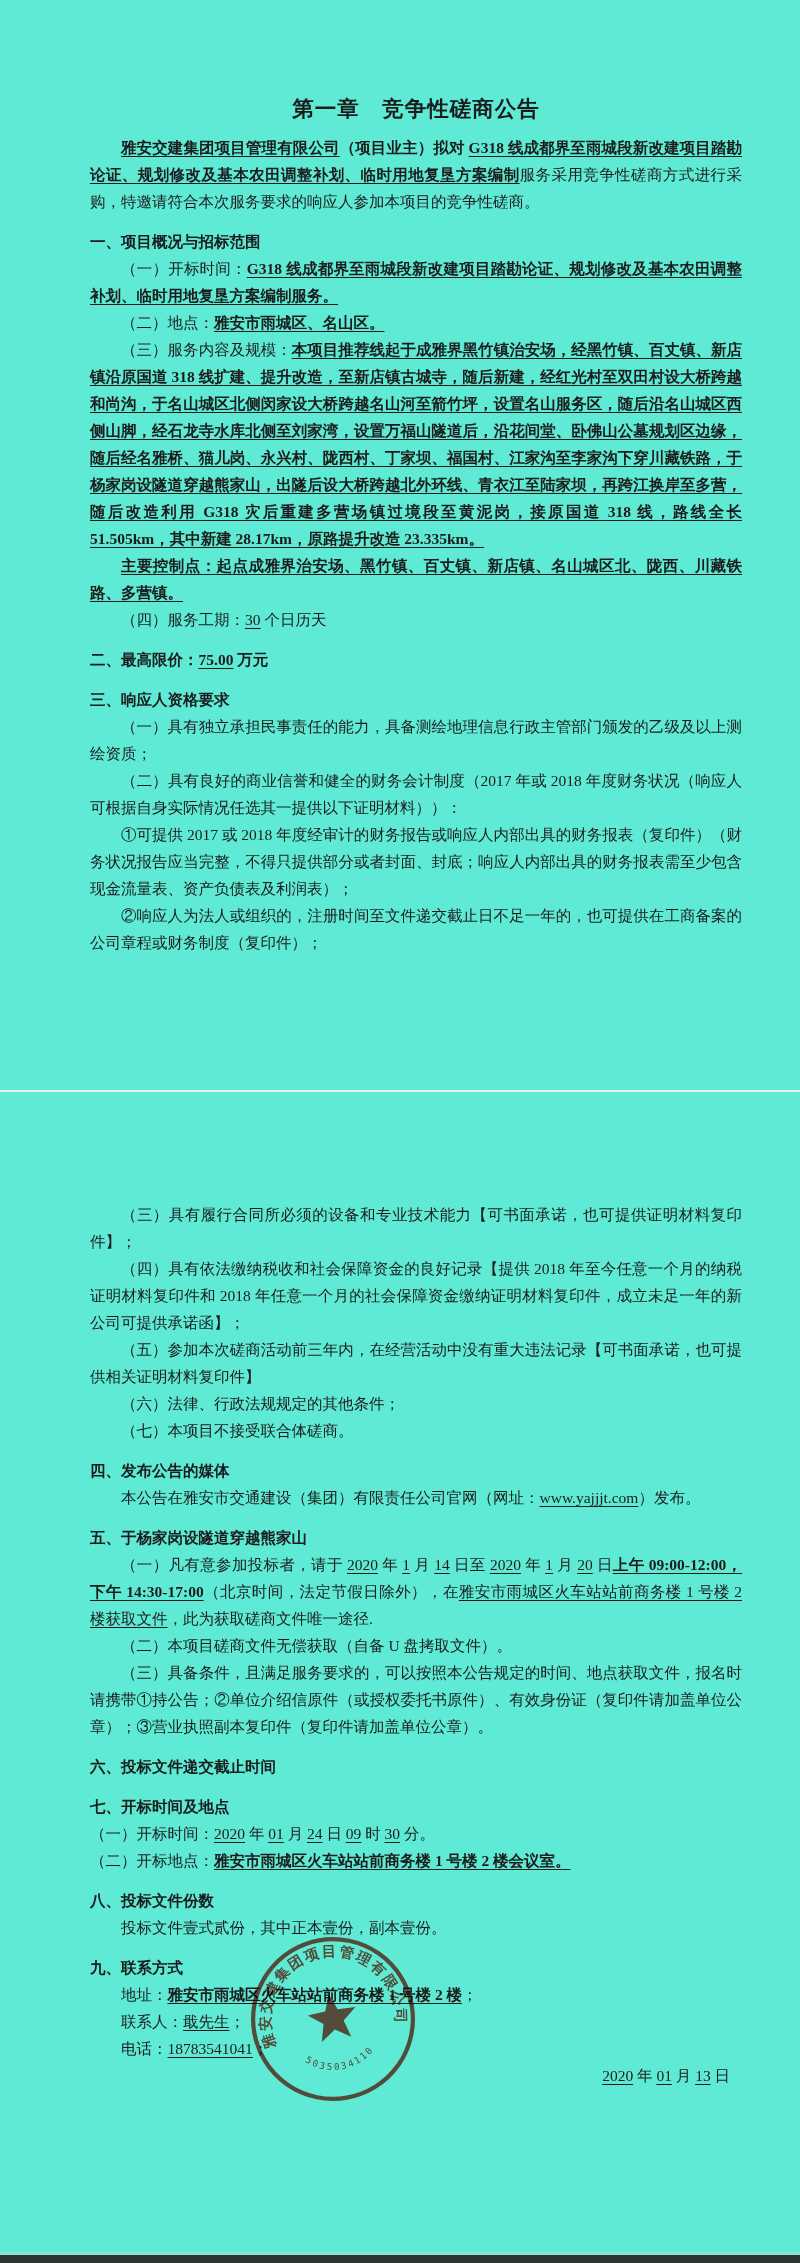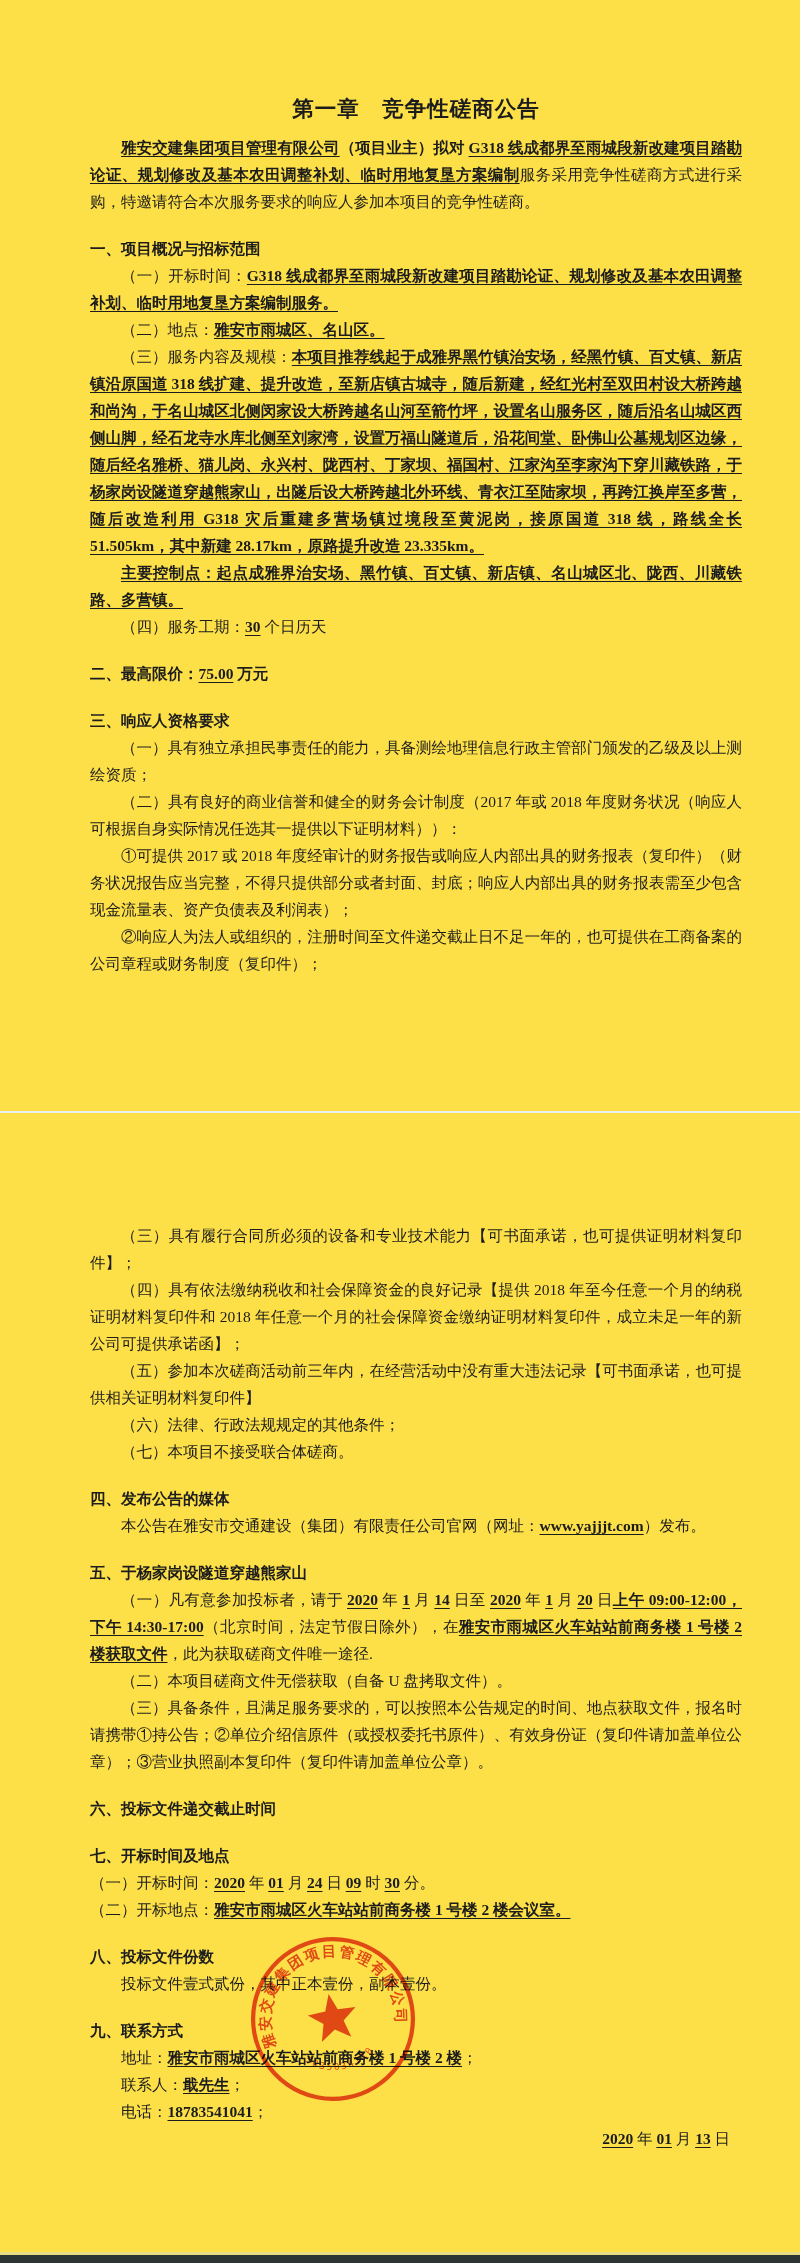--- a/index.html
+++ b/index.html
@@ -1,37 +1,37 @@
 <!DOCTYPE html>
 <html lang="zh"><head>
 <meta charset="utf-8">
 <style>
   html,body{margin:0;padding:0;background:#e9e9e9;}
   .page{
     position:relative;
     width:800px;height:2263px;
     margin:0 auto;
-    background:#fde047;
+    background:#5eead4;
     font-family:"Liberation Serif","DejaVu Serif",serif;
     color:#1c1c1c;
     font-size:15.5px;
     line-height:27px;
     overflow:hidden;
   }
   .content{padding:92px 58px 0 90px;text-align:justify;}
   .blk{margin:0;}
   .blk-title{
     text-align:center;font-weight:bold;font-size:21.5px;
     line-height:34px;margin-bottom:8px;letter-spacing:1px;
   }
-  .blk-h1{font-weight:bold;margin-top:20px;}
+  .blk-h1{font-weight:bold;margin-top:13px;}
   .ind{text-indent:2em;}
   .seg-p{font-weight:normal;}
   .seg-b{font-weight:bold;}
-  .seg-u{text-decoration:underline;text-underline-offset:3px;font-weight:bold;}
+  .seg-u{text-decoration:underline;text-underline-offset:3px;}
   .seg-bu{font-weight:bold;text-decoration:underline;text-underline-offset:3px;}
   .page-gap{height:245px;position:relative;}
   .page-divider{
     position:absolute;left:-90px;right:-58px;top:134px;height:2px;
     background:#e8efec;
   }
   .issue-date{
     text-align:right;padding-right:12px;
   }
   .stamp{

